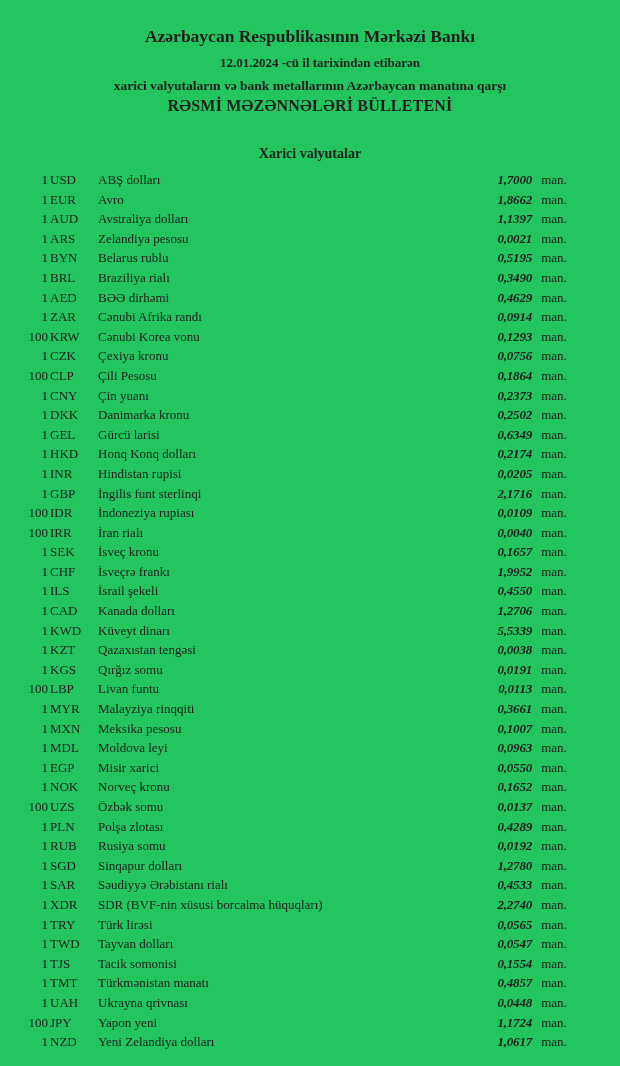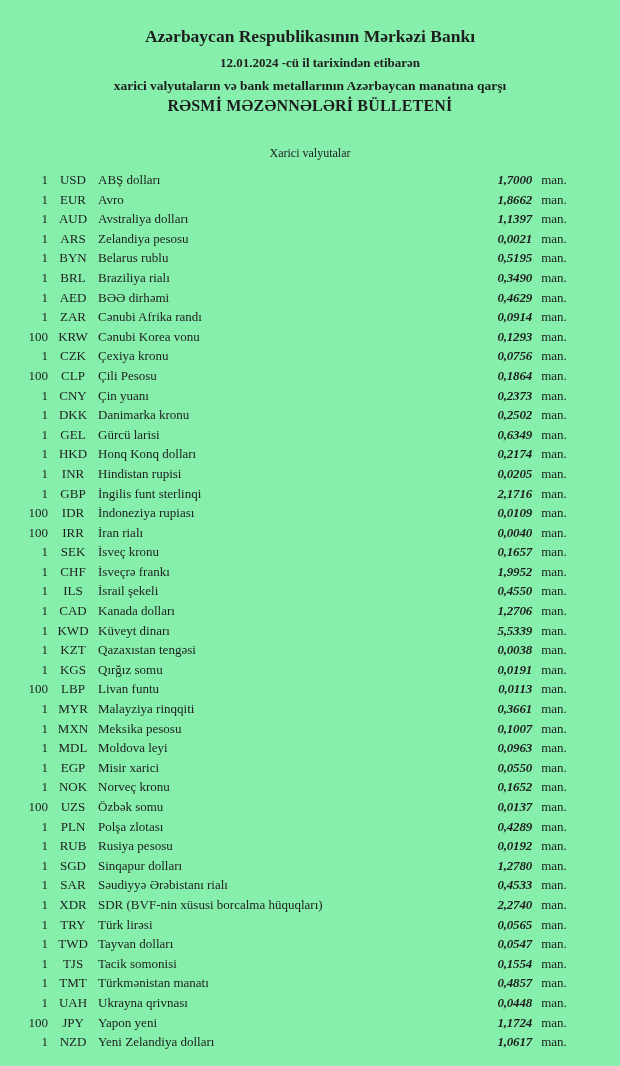--- a/index.html
+++ b/index.html
@@ -45,53 +45,53 @@
     margin-top: 3px;
     font-size: 16px;
     line-height: 17px;
     font-weight: 700;
     letter-spacing: 0.2px;
   }
 
   .section-title {
     margin-top: 31px;
     text-align: center;
-    font-size: 12px;
+    font-size: 14px;
     line-height: 17px;
-    font-weight: 400;
+    font-weight: 700;
   }
 
   .rates-table { margin-top: 8px; }
 
   .row {
     display: flex;
     align-items: baseline;
     height: 19.6px;
     padding: 0 44px 0 20px;
     font-size: 13px;
     line-height: 19.6px;
     box-sizing: border-box;
   }
 
   .qty  { flex: none; width: 28px; text-align: right; }
-  .code { flex: none; width: 46px; text-align: center; margin-left: 2px; }
+  .code { flex: none; width: 46px; text-align: left; margin-left: 2px; }
   .name { flex: none; margin-left: 2px; white-space: nowrap; text-align: center; }
   .rate {
     flex: none;
     margin-left: auto;
     font-weight: 700;
     font-style: italic;
     letter-spacing: -0.2px;
   }
   .unit { flex: none; width: 44px; text-align: center; }
 </style>
 </head>
 <body>
 
-<div class="page" style="color: rgb(30, 30, 30); background: #86efac;">
+<div class="page" style="color: rgb(30, 30, 30); background: #22c55e;">
 
   <div class="doc-header">
     <h1 class="bank-title">Azərbaycan Respublikasının Mərkəzi Bankı</h1>
     <div class="date-line">12.01.2024 -cü il tarixindən etibarən</div>
     <div class="subtitle">xarici valyutaların və bank metallarının Azərbaycan manatına qarşı</div>
     <div class="bulletin-title">RƏSMİ MƏZƏNNƏLƏRİ BÜLLETENİ</div>
   </div>
 
   <div class="section-title">Xarici valyutalar</div>
 
@@ -364,21 +364,21 @@
     <span class="qty">1</span>
     <span class="code">PLN</span>
     <span class="name">Polşa zlotası</span>
     <span class="rate">0,4289</span>
     <span class="unit">man.</span>
   </div>
 
   <div class="row">
     <span class="qty">1</span>
     <span class="code">RUB</span>
-    <span class="name">Rusiya pesosu</span>
+    <span class="name">Rusiya somu</span>
     <span class="rate">0,0192</span>
     <span class="unit">man.</span>
   </div>
 
   <div class="row">
     <span class="qty">1</span>
     <span class="code">SGD</span>
     <span class="name">Sinqapur dolları</span>
     <span class="rate">1,2780</span>
     <span class="unit">man.</span>

